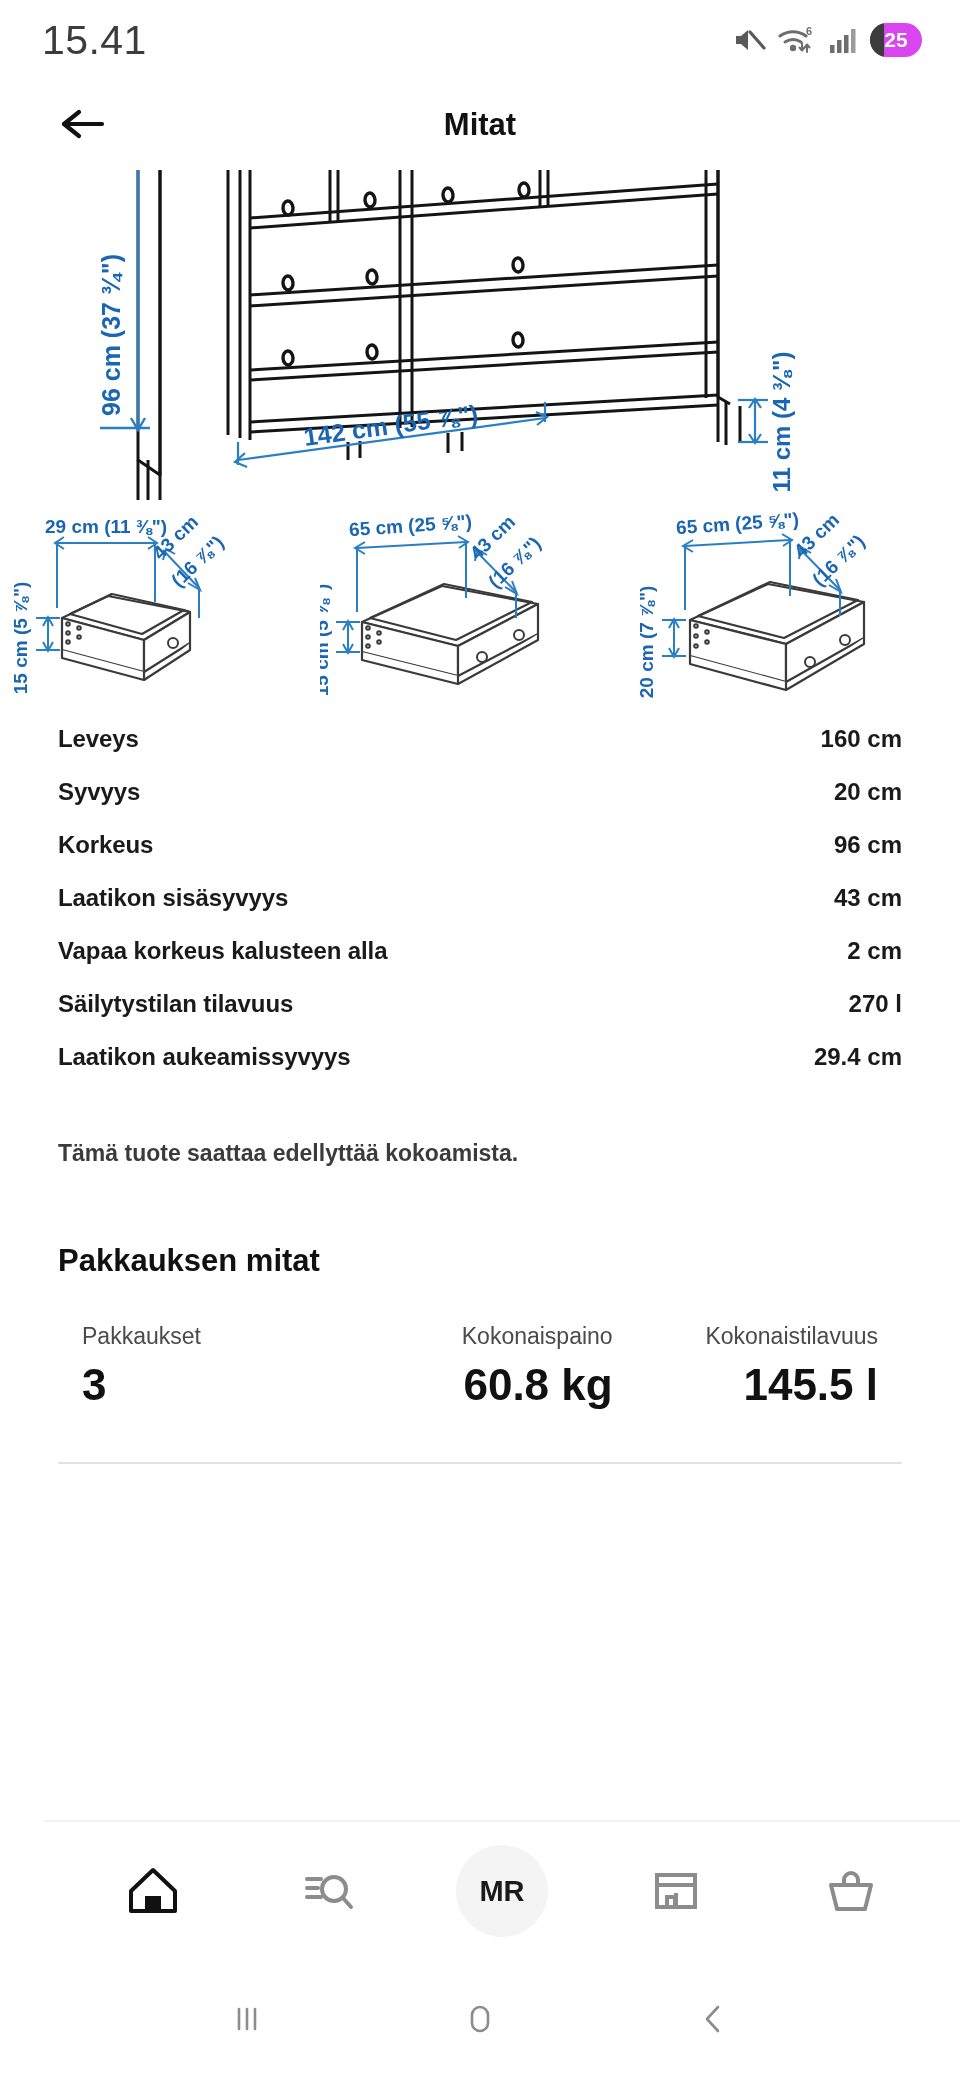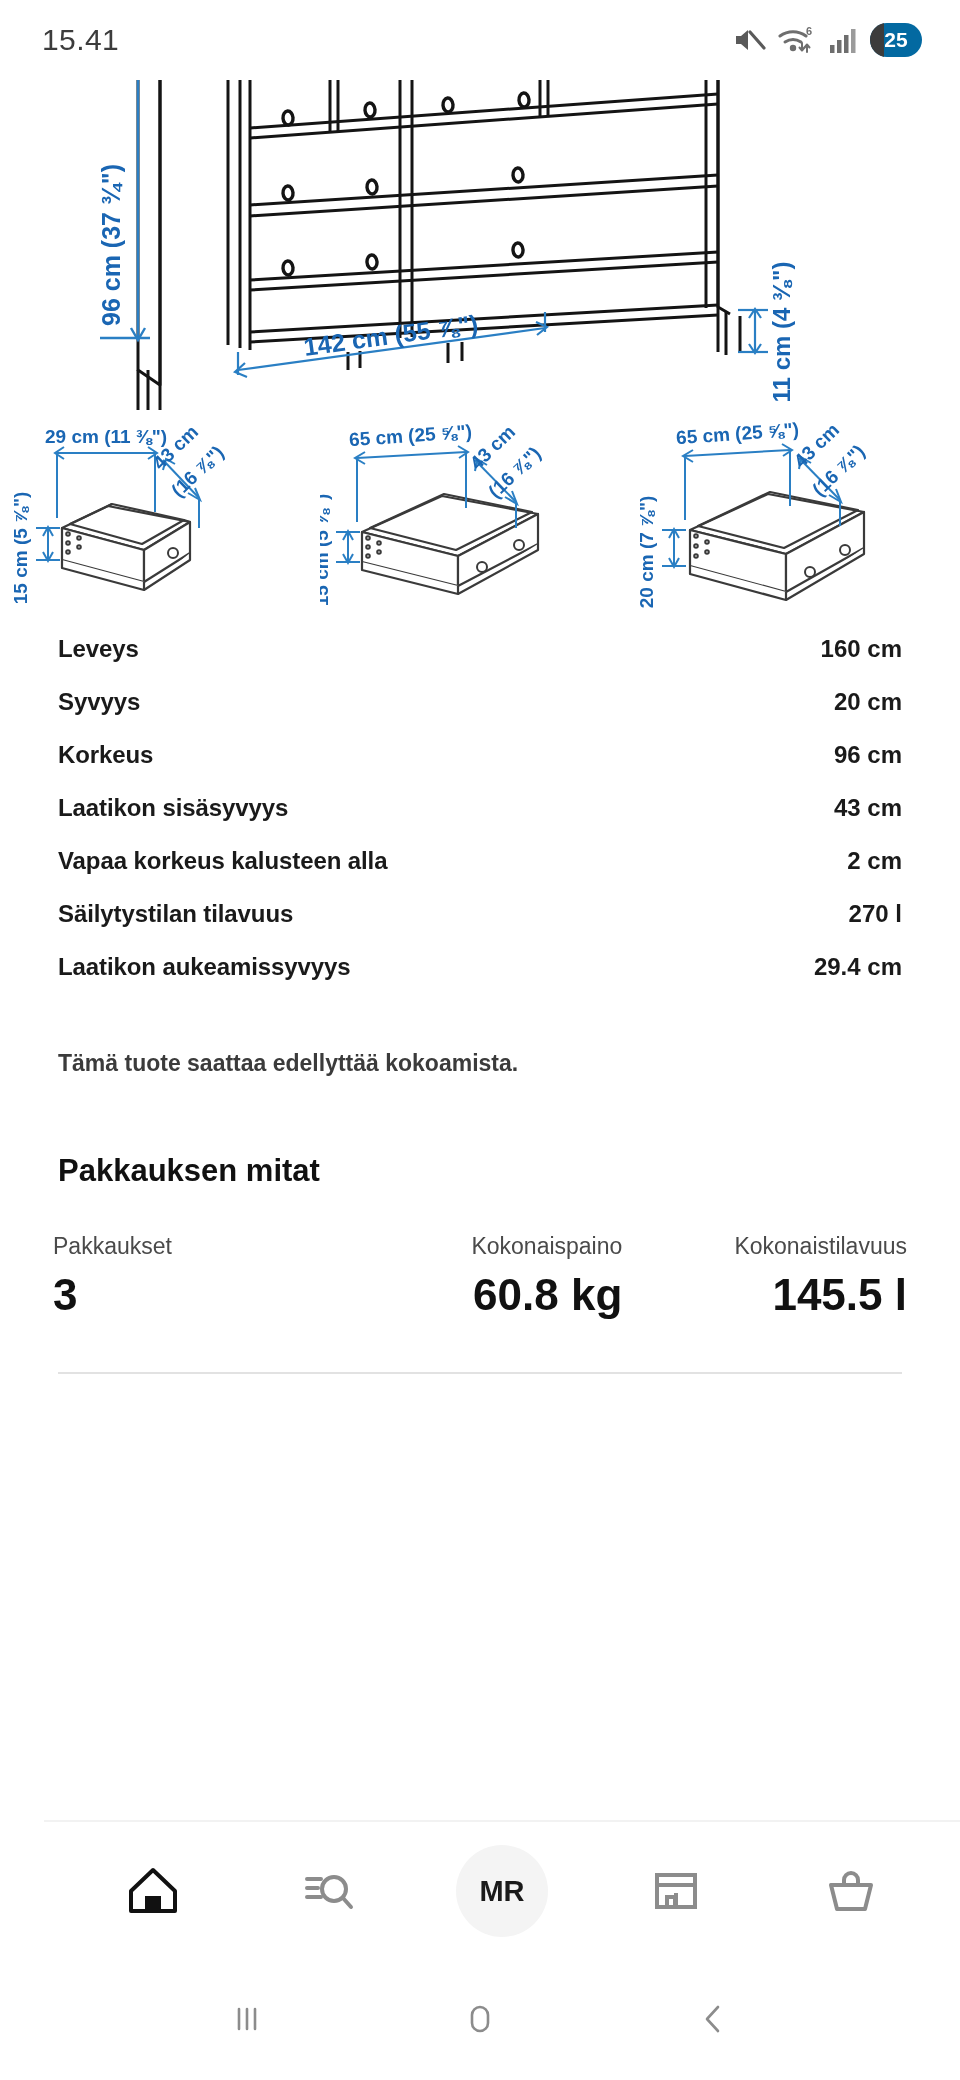--- a/index.html
+++ b/index.html
@@ -16,28 +16,28 @@
     display: flex; flex-direction: column;
   }
 
   
   .status-bar {
     height: 80px; flex: 0 0 80px;
     display: flex; align-items: center; justify-content: space-between;
     padding: 0 38px 0 42px;
   }
   .status-time {
-    font-size: 30px; font-weight: 400; color: #3c3c3c;
+    font-size: 41px; font-weight: 400; color: #3c3c3c;
     letter-spacing: 0.4px;
   }
   .status-icons { display: flex; align-items: center; gap: 11px; }
   .status-icons svg { display: block; }
   .battery-pill {
     width: 52px; height: 34px; border-radius: 17px;
-    background: #0369a1; color: #ffffff;
+    background: #d946ef; color: #ffffff;
     font-size: 21px; font-weight: 600;
     display: flex; align-items: center; justify-content: center;
     position: relative; overflow: hidden;
   }
   .battery-pill::before {
     content: ""; position: absolute; left: 0; top: 0; bottom: 0;
     width: 14px; background: #3c3c3c;
   }
   .battery-pill span { position: relative; z-index: 2; }
 
@@ -97,21 +97,21 @@
     padding: 0 58px; margin-top: 44px;
     font-size: 23px; font-weight: 700; color: #3b3b3b;
   }
 
   .pkg-heading {
     padding: 0 58px; margin-top: 76px;
     font-size: 31px; font-weight: 700; color: #111111;
   }
 
   .pkg-grid {
-    padding: 0 53px; margin-top: 44px;
+    padding: 0 82px; margin-top: 44px;
     display: grid; grid-template-columns: 1fr 1fr 1fr;
   }
   .pkg-col:nth-child(1) { text-align: left; }
   .pkg-col:nth-child(2) { text-align: right; }
   .pkg-col:nth-child(3) { text-align: right; }
   .pkg-term { font-size: 23px; font-weight: 400; color: #4a4a4a; }
   .pkg-val  { font-size: 44px; font-weight: 700; color: #111111; margin-top: 10px; }
 
   .section-divider {
     margin: 52px 58px 0 58px; height: 2px; background: #e2e2e2;
@@ -183,20 +183,31 @@
           <rect x="15" y="9" width="4.5" height="18" fill="#6e6e6e"></rect>
           <rect x="22" y="3" width="4.5" height="24" fill="#9b9b9b"></rect>
         </svg>
       </span>
       <div class="battery-pill">
         <span>25</span>
       </div>
     </div>
   </div>
 
+  <div class="app-header">
+    <button class="back-btn">
+      <span>
+        <svg width="48" height="40" viewBox="0 0 48 40">
+          <path d="M20 8L5 20l15 12" stroke="#111" stroke-width="4.2" fill="none" stroke-linecap="round" stroke-linejoin="round"></path>
+          <path d="M5 20h38" stroke="#111" stroke-width="4.2" stroke-linecap="round"></path>
+        </svg>
+      </span>
+    </button>
+    <div class="header-title">Mitat</div>
+  </div>
 
   <div class="content">
 
     <div class="diagram-main">
       <svg width="960" height="330" viewBox="0 0 960 330">
         <g stroke="#141414" stroke-width="3" fill="none" stroke-linejoin="round">
 
           <path d="M138 0 L138 290 L160 305 L160 0"></path>
           <path d="M160 0 L160 305"></path>
 

